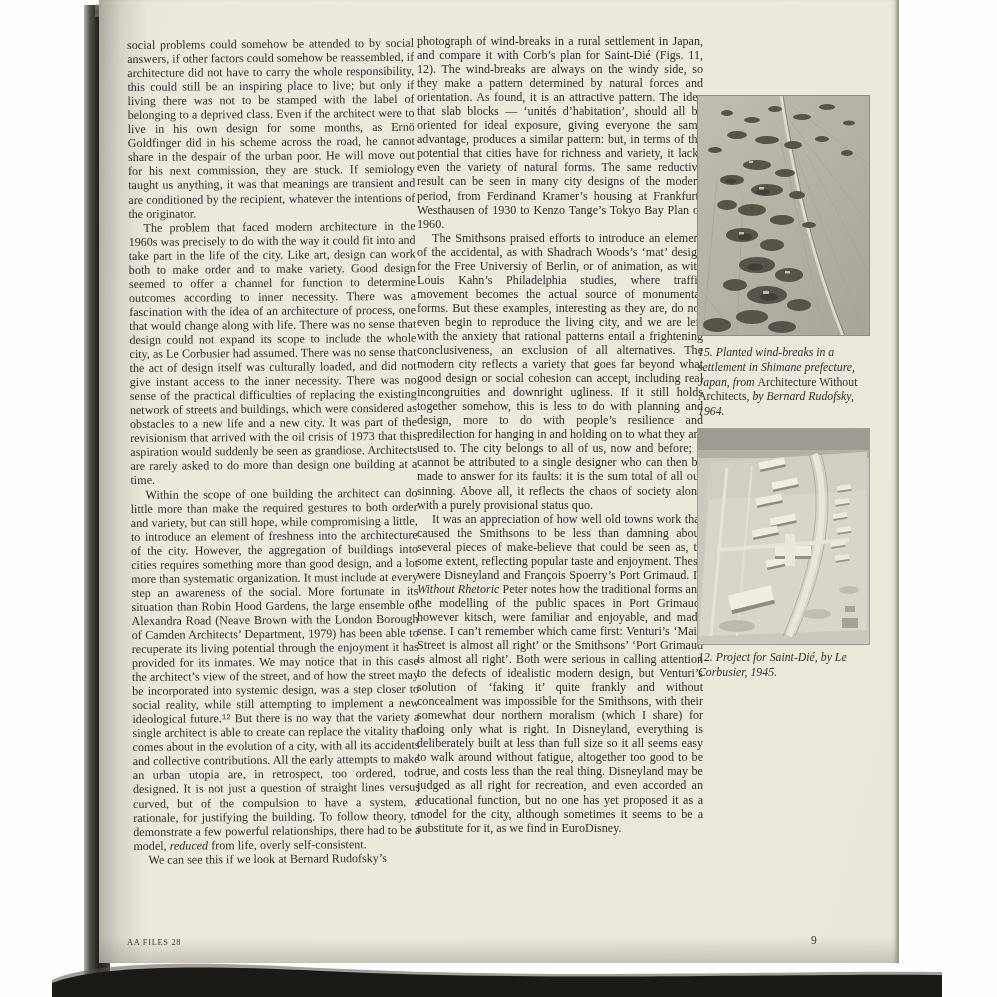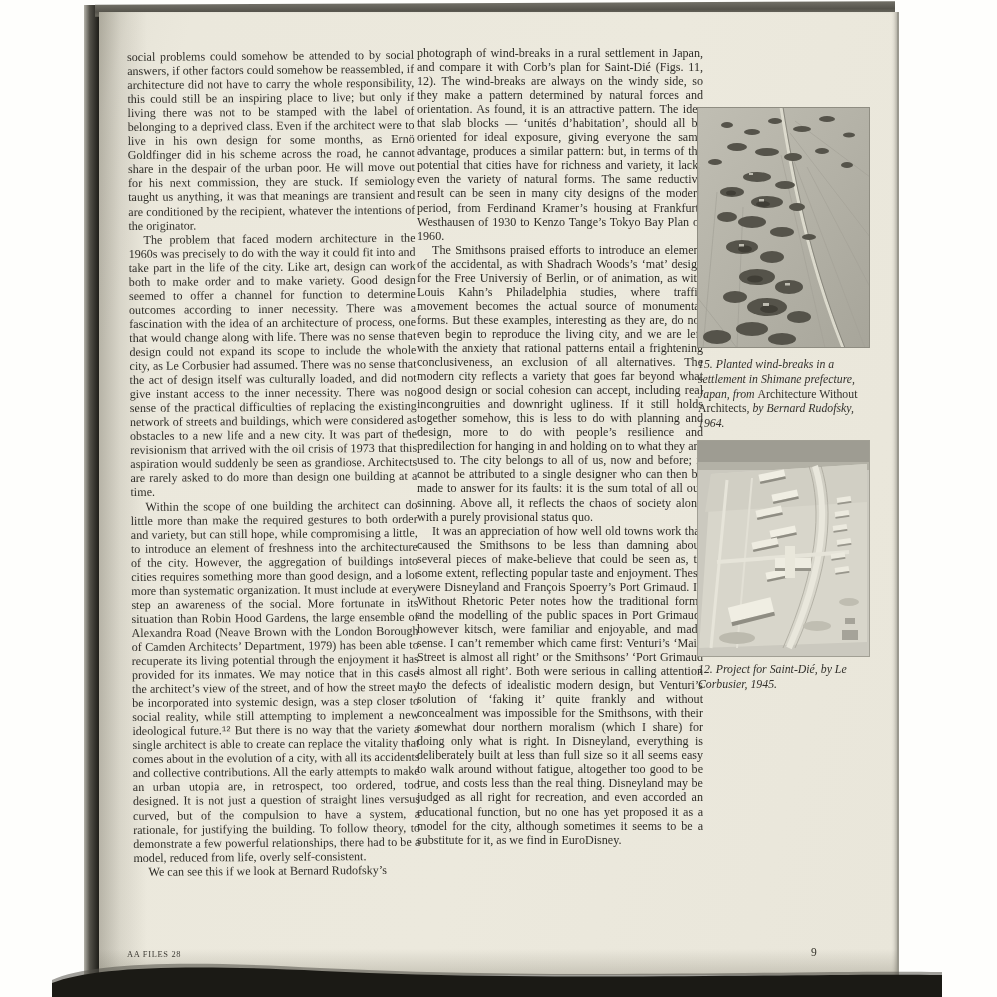--- a/index.html
+++ b/index.html
@@ -6,36 +6,36 @@
   .canvas{position:relative;width:997px;height:997px;background:#fefefc;overflow:hidden;
           font-family:"Liberation Serif", serif;}
   
   .spine{position:absolute;left:84px;top:5px;width:26px;height:976px;
          background:linear-gradient(90deg,#b5b3aa 0%,#55534b 22%,#21201b 55%,#36342e 85%,#4a483f 100%);}
   .topband{position:absolute;left:95px;top:3px;width:800px;height:12px;
            background:linear-gradient(180deg,#716f66,#56544c 60%,#6b695f);
            transform:rotate(-0.25deg);}
   .bottomband{position:absolute;left:0;top:953px;width:997px;height:44px;}
   
-  .page{position:absolute;left:99px;top:12px;width:798px;height:963px;
+  .page{position:absolute;left:99px;top:0;width:798px;height:963px;
         background:linear-gradient(105deg,#dcd9cc 0%,#e7e4d8 3%,#ebe8dc 9%,#ece9dd 55%,#e9e6da 100%);
         border-right:2px solid #9b998f;
         box-shadow:inset -4px 0 4px -3px rgba(110,108,98,.6);}
   .page::before{content:"";position:absolute;left:0;top:0;bottom:0;width:48px;
         background:linear-gradient(90deg,rgba(82,78,64,.34),rgba(82,78,64,.12) 45%,rgba(82,78,64,0));}
   .page::after{content:"";position:absolute;left:0;right:0;bottom:0;height:26px;
         background:linear-gradient(0deg,rgba(96,92,76,.25),rgba(96,92,76,0));}
   
   .col{position:absolute;color:#2f2d28;font-size:12.1px;line-height:14.05px;
        text-align:justify;overflow:hidden;}
   .col-left{left:28px;top:38px;width:287px;height:902px;transform:rotate(-0.45deg);transform-origin:0 0;}
   .col-right{left:318px;top:34px;width:286px;height:900px;}
   .para{margin:0;padding:0;}
   .indent{text-indent:15px;}
-  .it{}
+  .it{font-style:italic;}
   .rm{font-style:normal;}
   sup{font-size:0.62em;line-height:0;vertical-align:baseline;position:relative;top:-0.45em;font-family:Liberation Mono, monospace;}
   
   .photo{position:absolute;overflow:hidden;}
   .photo svg{display:block;width:100%;height:100%;}
   .photo-11{left:598px;top:95px;width:173px;height:241px;}
   .photo-12{left:598px;top:428px;width:173px;height:217px;}
   .caption{position:absolute;width:180px;font-style:italic;font-size:11.8px;line-height:14.8px;color:#33312c;}
   .caption-11{left:599px;top:345px;}
   .caption-12{left:599px;top:650px;}

